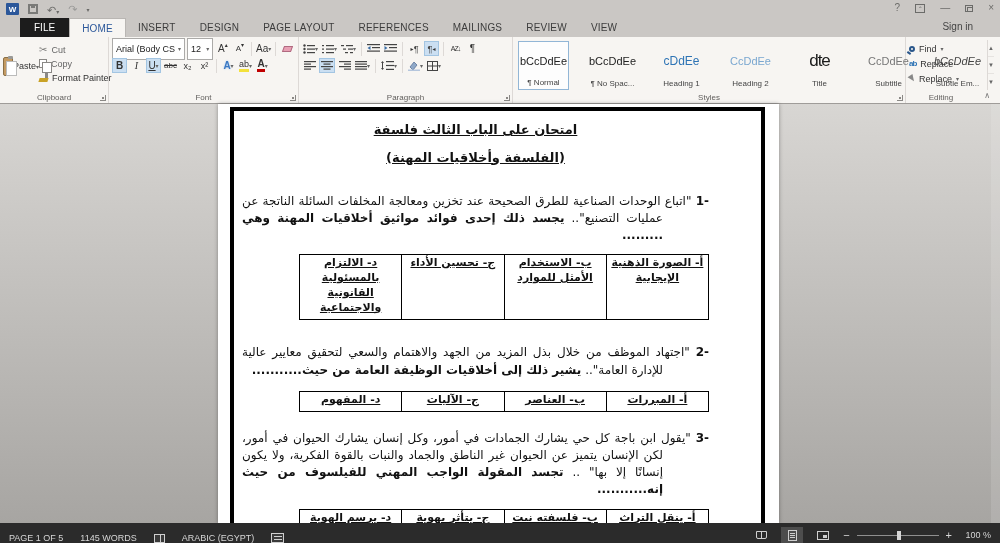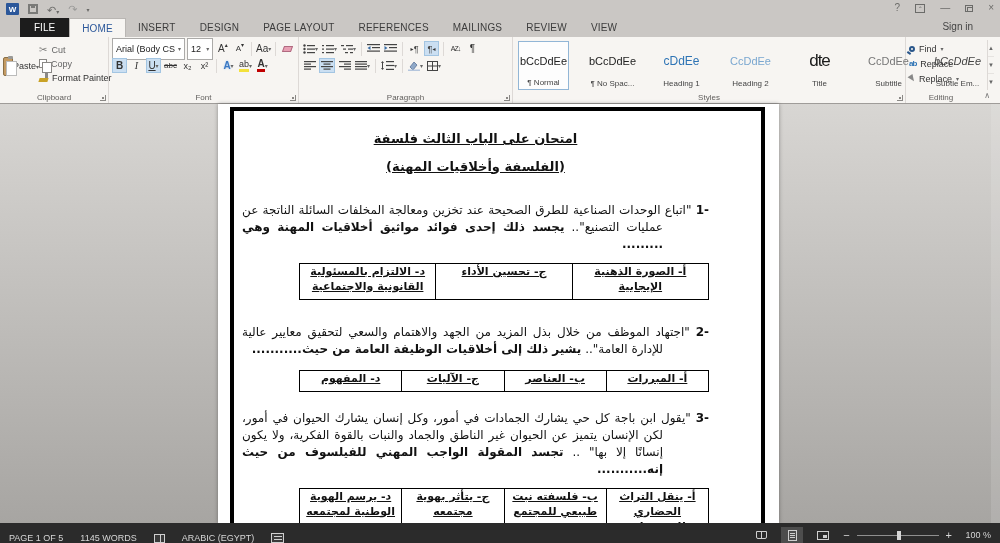--- a/index.html
+++ b/index.html
@@ -110,21 +110,21 @@
 
   
   .docarea { position:absolute; top:104px; left:0; width:1000px; height:419px;
              background:linear-gradient(#d8d6d3,#a7a5a2); }
   .vscroll { position:absolute; right:0; top:0; width:9px; height:100%; background:rgba(255,255,255,.12); }
   .page { position:absolute; left:218px; top:0; width:561px; height:419px; background:#fff;
           box-shadow:0 0 4px rgba(0,0,0,.35); overflow:hidden;
           font-family:"DejaVu Sans", sans-serif; }
   .frame { position:absolute; left:12px; top:3px; width:535px; height:430px; border:4px solid #000; }
   .pcontent { direction:rtl; padding:2px 52px 0 8px; color:#111; }
-  .doc-title { text-align:center; font-size:13px; font-weight:bold; text-decoration:underline; margin-top:16px; line-height:1.5; }
+  .doc-title { text-align:center; font-size:13px; font-weight:bold; text-decoration:underline; margin-top:7px; line-height:1.5; }
   .q { font-size:12px; line-height:1.42; text-align:justify; padding-right:46px; text-indent:-46px; }
   .q .qnum { font-weight:bold; direction:ltr; unicode-bidi:embed; }
   .q .qbold { font-weight:bold; }
   .q1 { margin-top:26px; } .q2 { margin-top:24px; } .q3 { margin-top:18px; }
   .opts { display:flex; direction:rtl; width:410px; border:1px solid #000; margin-top:9px; background:#fff; }
   .opts.t1 { margin-top:10px; } .opts.t2 { margin-top:12px; } .opts.t3 { margin-top:10px; }
   .ocell { flex:1; padding:1px 3px 4px; text-align:center; font-weight:bold; font-size:11px;
            line-height:1.35; text-decoration:underline; }
   .ocell:not(:last-child) { border-left:1px solid #000; }
 
@@ -495,20 +495,21 @@
   <div class="docarea">
     <div class="page" dir="rtl" lang="ar">
       <div class="frame">
         <div class="pcontent">
           <div class="doc-title">امتحان على الباب الثالث فلسفة</div>
           <div class="doc-title" style="margin-top:8px">(الفلسفة وأخلاقيات المهنة)</div>
 
           <p class="q q1"><span class="qnum">1-</span> <span>"اتباع الوحدات الصناعية للطرق الصحيحة عند تخزين ومعالجة المخلفات السائلة الناتجة عن عمليات التصنيع".. </span><span class="qbold">يجسد ذلك إحدى فوائد مواثيق أخلاقيات المهنة وهي .........</span></p>
           <div class="opts t1">
             <div class="ocell">أ- الصورة الذهنية الإيجابية</div>
+            <div class="ocell">ب- الاستخدام الأمثل للموارد</div>
             <div class="ocell">ج- تحسين الأداء</div>
             <div class="ocell">د- الالتزام بالمسئولية القانونية والاجتماعية</div>
           </div>
 
           <p class="q q2"><span class="qnum">2-</span> <span>"اجتهاد الموظف من خلال بذل المزيد من الجهد والاهتمام والسعي لتحقيق معايير عالية للإدارة العامة".. </span><span class="qbold">يشير ذلك إلى أخلاقيات الوظيفة العامة من حيث...........</span></p>
           <div class="opts t2">
             <div class="ocell">أ- المبررات</div>
             <div class="ocell">ب- العناصر</div>
             <div class="ocell">ج- الآليات</div>
             <div class="ocell">د- المفهوم</div>

